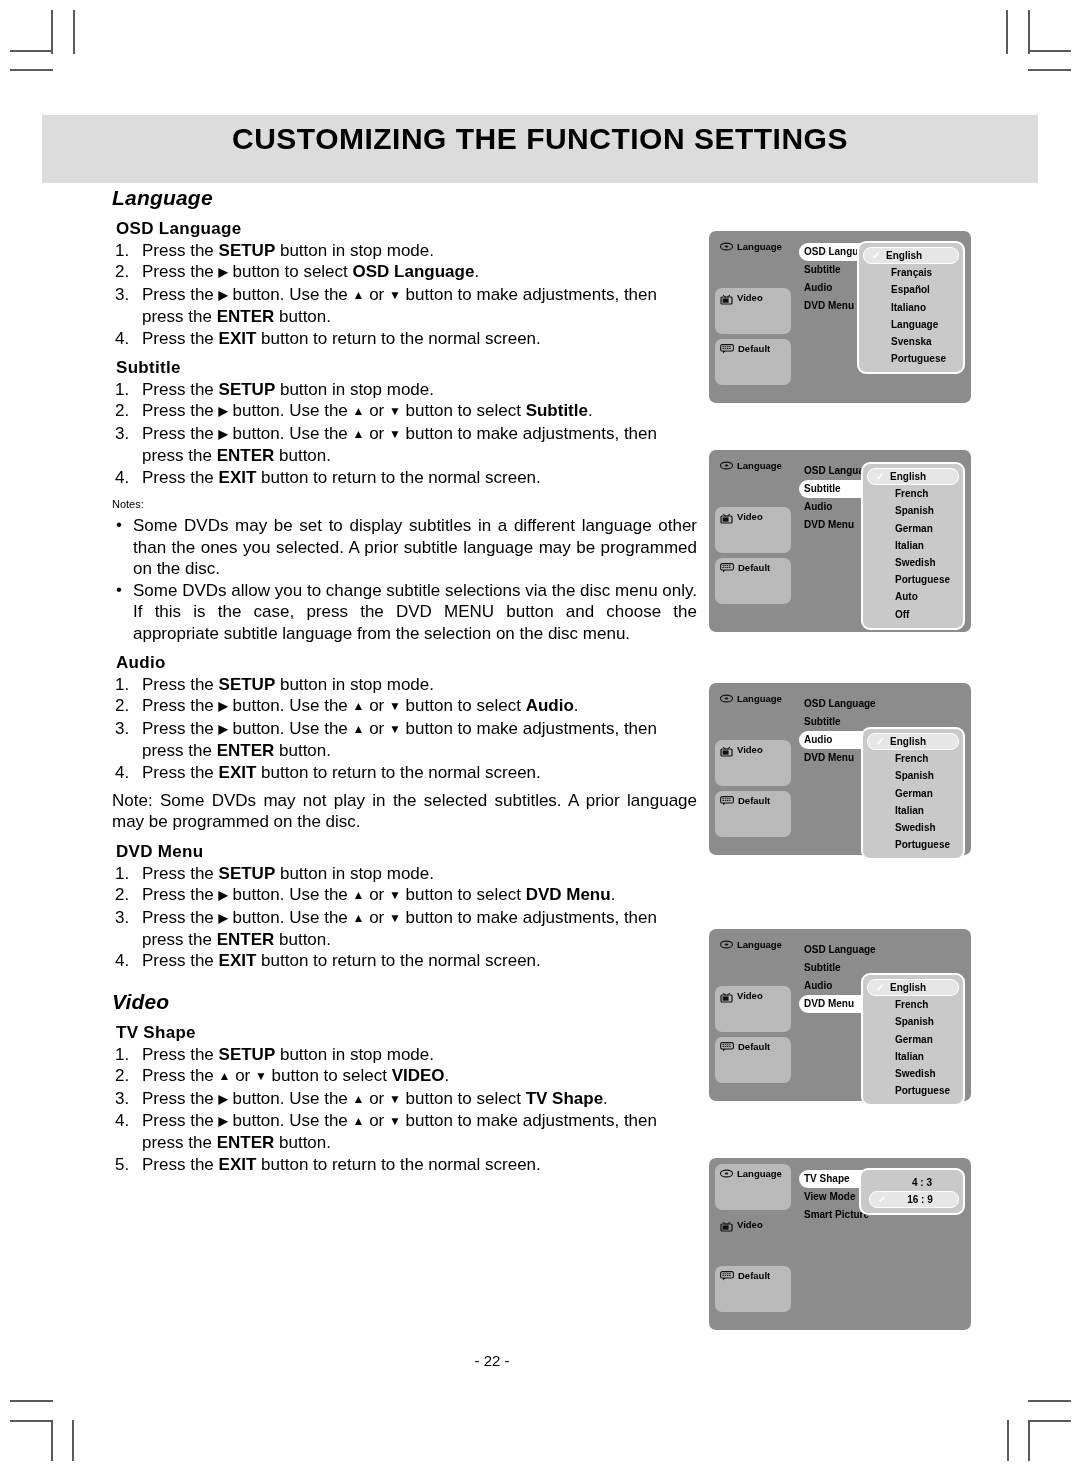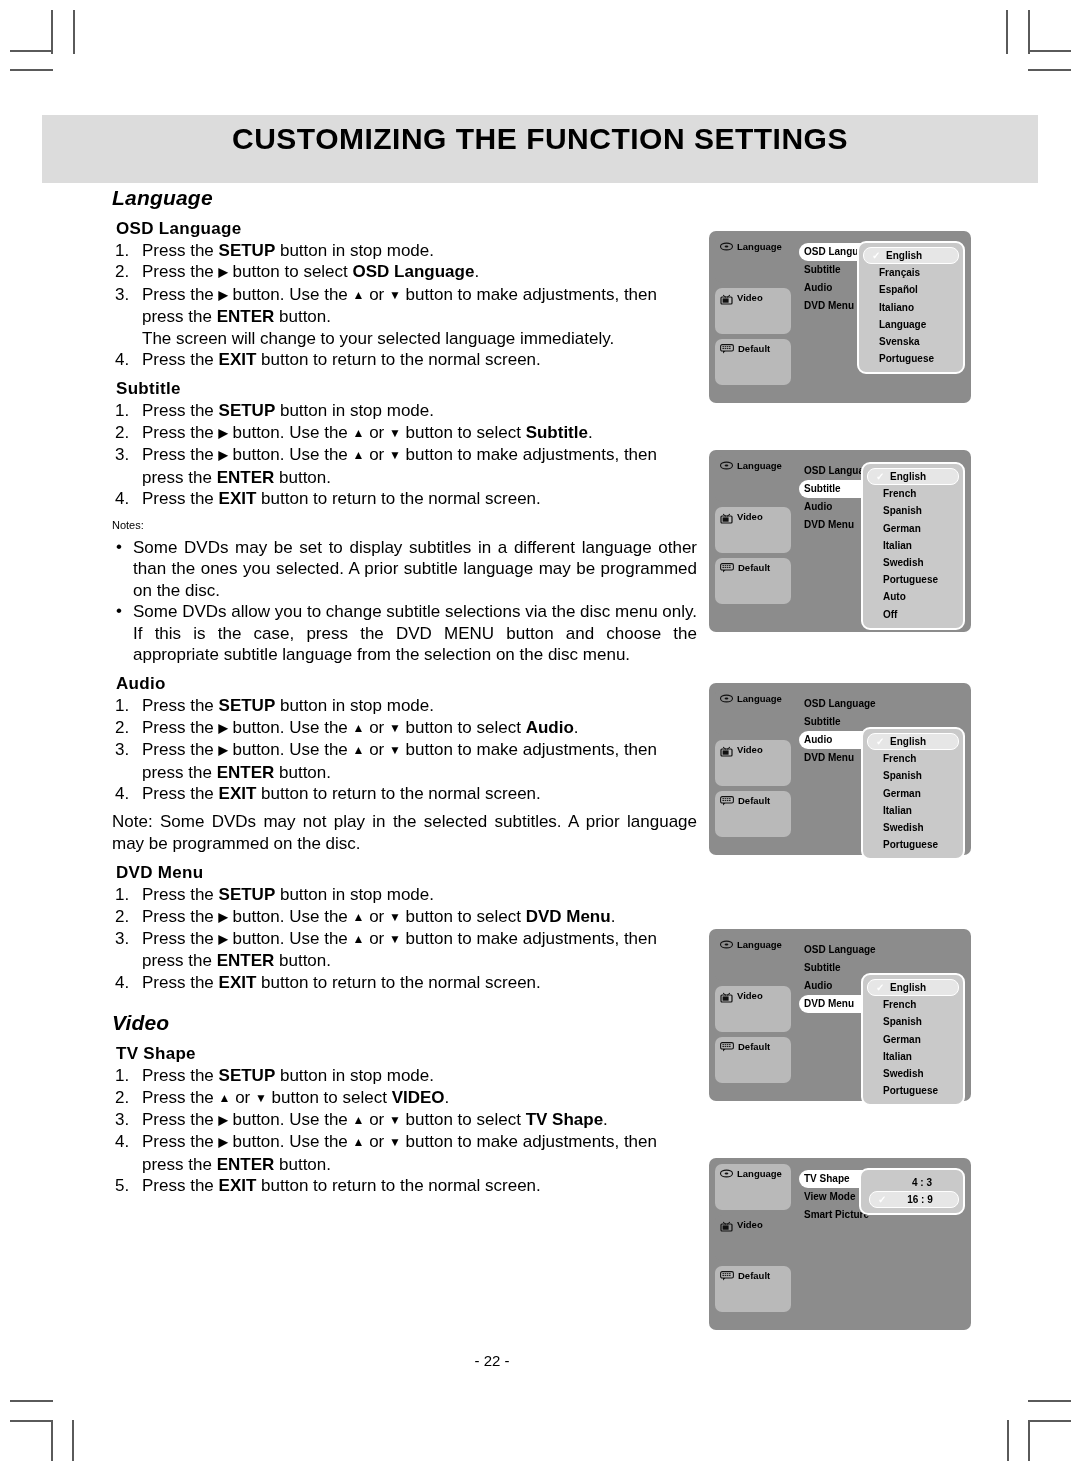--- a/index.html
+++ b/index.html
@@ -169,21 +169,21 @@
     border-radius: 9px;
     padding: 4px 0 5px 0;
     box-sizing: border-box;
   }
   .osd .opt {
     font-size: 10px;
     font-weight: bold;
     color: #000;
     height: 17.2px;
     line-height: 17.2px;
-    padding-left: 20px;
+    padding-left: 32px;
     white-space: nowrap;
     position: relative;
     box-sizing: border-box;
   }
   .osd .opt.checked {
     background: #e6e6e6;
     border: 1.5px solid #fff;
     border-radius: 8px;
     margin: 0 4px;
     height: 17.2px;
@@ -237,21 +237,20 @@
 <div id="text-column">
 
   <div class="sect-title">Language</div>
 
   <div class="sub-head">OSD Language</div>
   <ol class="steps">
       <li><span class="num">1.</span>Press the <b>SETUP</b> button in stop mode.</li>
       <li><span class="num">2.</span>Press the <b class="ar">▶</b> button to select <b>OSD Language</b>.</li>
       <li><span class="num">3.</span>Press the <b class="ar">▶</b> button. Use the <b class="ar">▲</b> or <b class="ar">▼</b> button to make adjustments, then press the <b>ENTER</b> button.</li>
     </ol>
-  <div class="cont-line">The screen will change to your selected language immediately.</div>
   <ol class="steps">
       <li><span class="num">4.</span>Press the <b>EXIT</b> button to return to the normal screen.</li>
     </ol>
 
   <div class="sub-head">Subtitle</div>
   <ol class="steps">
       <li><span class="num">1.</span>Press the <b>SETUP</b> button in stop mode.</li>
       <li><span class="num">2.</span>Press the <b class="ar">▶</b> button. Use the <b class="ar">▲</b> or <b class="ar">▼</b> button to select <b>Subtitle</b>.</li>
       <li><span class="num">3.</span>Press the <b class="ar">▶</b> button. Use the <b class="ar">▲</b> or <b class="ar">▼</b> button to make adjustments, then press the <b>ENTER</b> button.</li>
       <li><span class="num">4.</span>Press the <b>EXIT</b> button to return to the normal screen.</li>

